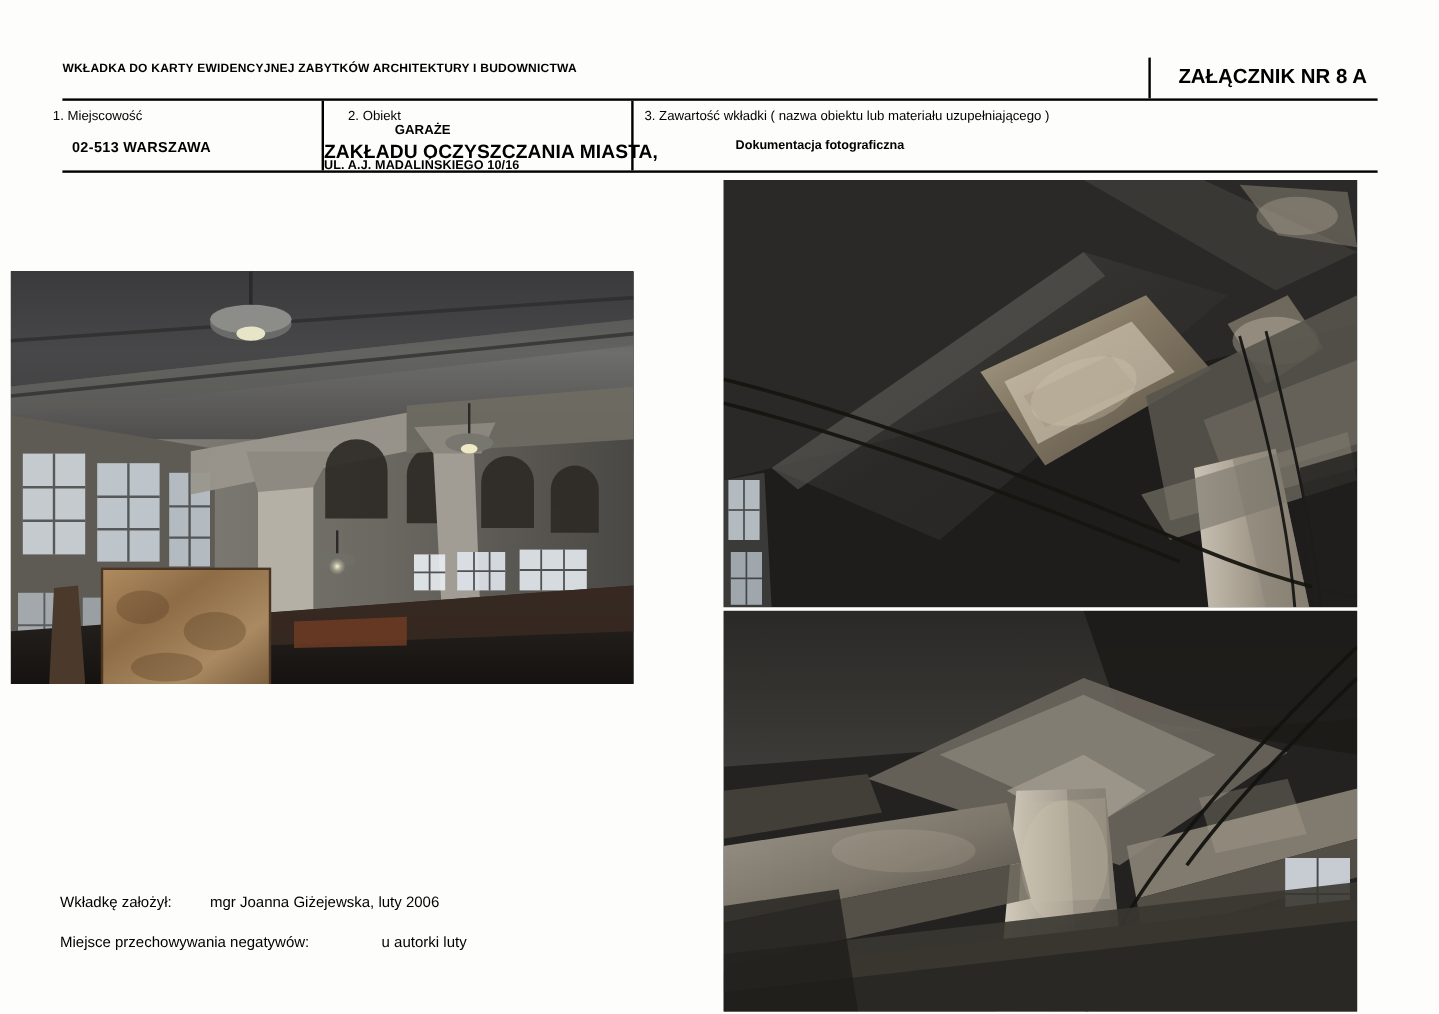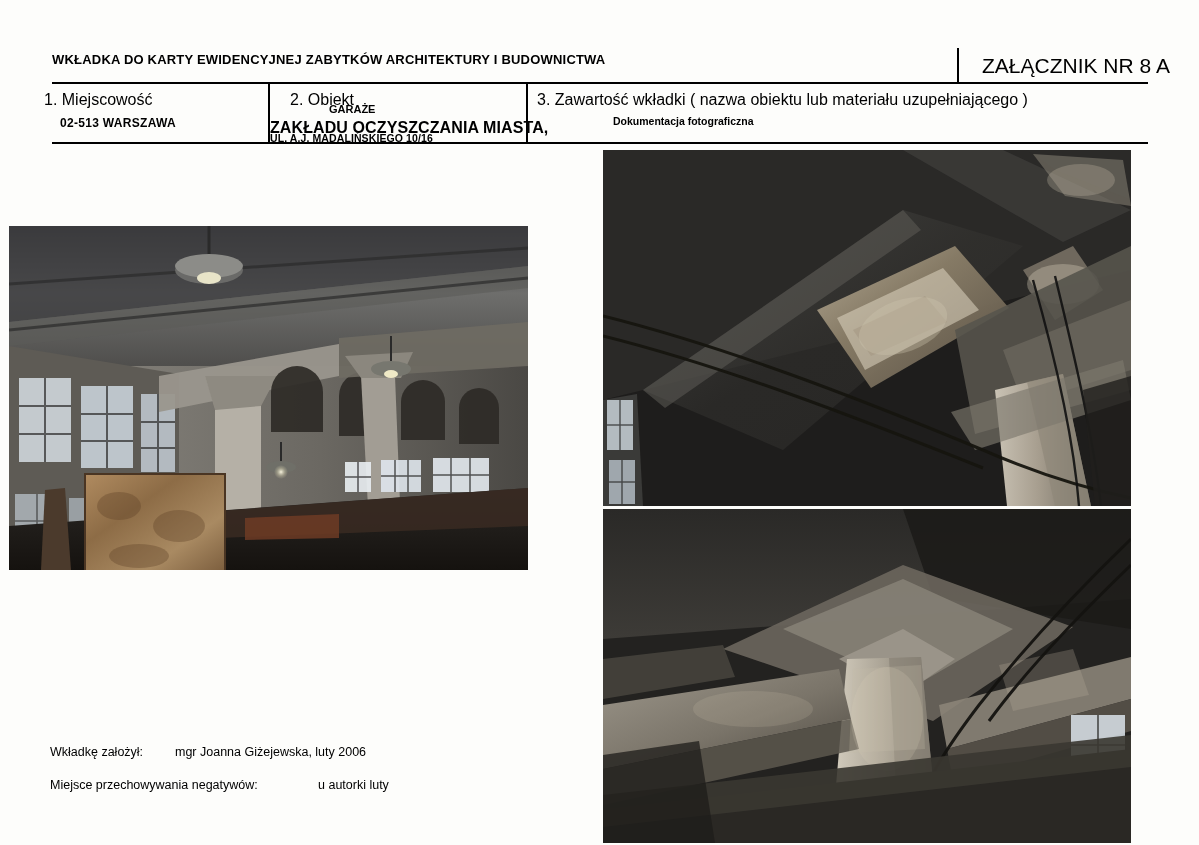--- a/index.html
+++ b/index.html
@@ -27,56 +27,56 @@
     position: absolute;
     left: 52px;
     top: 52px;
     width: 1096px;
     height: 28px;
   }
   .doc-title {
     position: absolute;
     left: 0;
     top: 0;
-    font-size: 13px;
+    font-size: 10px;
     font-weight: bold;
     letter-spacing: 0.2px;
     white-space: nowrap;
   }
   .annex-sep {
     position: absolute;
     left: 905px;
     top: -4px;
     width: 2px;
     height: 34px;
     background: #000;
   }
   .annex-label {
     position: absolute;
     left: 930px;
     top: 2px;
-    font-size: 21px;
-    font-weight: normal;
+    font-size: 17px;
+    font-weight: bold;
     white-space: nowrap;
   }
 
   .rule {
     position: absolute;
     background: #000;
   }
   .rule-top { left: 52px; top: 82px; width: 1096px; height: 2px; }
   .rule-bottom { left: 52px; top: 142px; width: 1096px; height: 2px; }
 
   .vline { position: absolute; width: 2px; background: #000; }
   .vline-1 { left: 268px; top: 84px; height: 58px; }
   .vline-2 { left: 526px; top: 84px; height: 58px; }
 
   .cell-label {
     position: absolute;
-    font-size: 16px;
+    font-size: 11px;
     white-space: nowrap;
   }
   .cell-strong {
     position: absolute;
     font-size: 12px;
     font-weight: bold;
     white-space: nowrap;
   }
 
   .c1-num { left: 44px; top: 91px; }

